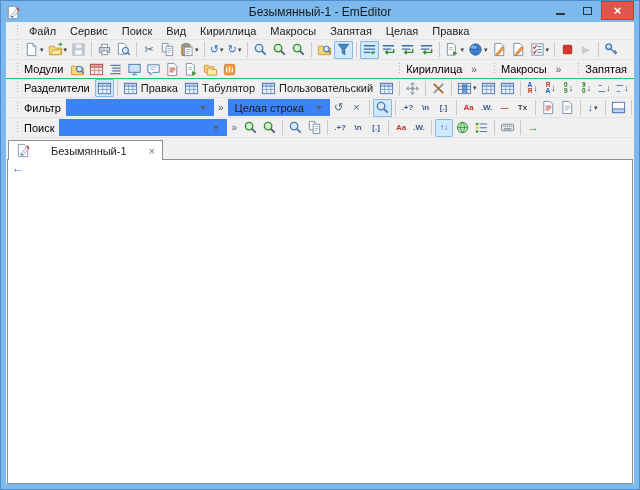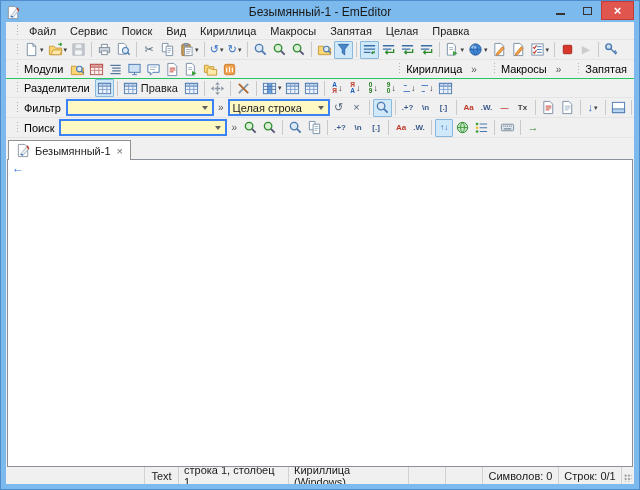--- a/index.html
+++ b/index.html
@@ -28,35 +28,35 @@
   .r-h19{height:19px;flex:0 0 19px}
   .r-h20{height:20px;flex:0 0 20px}
   .tbtn{height:18px;min-width:18px;display:inline-flex;align-items:center;justify-content:center;gap:1px;padding:0 1px;border:1px solid transparent;border-radius:1px;flex-shrink:0}
   .tbtn.on{background:#cfe8fa;border-color:#8ab8dc}
   .tbtn.dis{opacity:.45;filter:grayscale(60%)}
   .ic{width:15px;height:15px;flex-shrink:0}
   .dd{font-size:7px;color:#404040;margin-left:0}
   .tsep{width:1px;height:15px;background:#c9c9c9;margin:0 3px;flex-shrink:0}
   .tlbl{padding:0 5px 0 2px;color:#000;flex-shrink:0}
   .chevb{font-size:10px;color:#555;padding:0 4px;flex-shrink:0}
-  .combo{height:17px;background:#fef9c3;border:2px solid #3b82f6;display:inline-flex;align-items:center;justify-content:space-between;padding-left:3px;flex-shrink:0}
+  .combo{height:17px;background:#3b82f6;border:4px solid #3b82f6;display:inline-flex;align-items:center;justify-content:space-between;padding-left:3px;flex-shrink:0}
   .cval{overflow:hidden;text-overflow:ellipsis}
   .carr{width:14px;height:100%;display:flex;align-items:center;justify-content:center}
   .carr::after{content:"";border-left:3.5px solid transparent;border-right:3.5px solid transparent;border-top:4px solid #606060}
   .gtxt{font-size:11px;line-height:1}
   .c-blue{color:#2f6fc4}.c-steel{color:#55687c}.c-gray{color:#9aa3ab}.c-red{color:#c0392b}
   .c-green{color:#2e8b2e;font-weight:bold}
   .c-mini{color:#3a5a8c}.c-aa{color:#c0392b}.c-tx{color:#444}
   .small .gtxt{font-size:8px;font-weight:bold;letter-spacing:0}
   .stk{display:flex;flex-direction:column;font-size:6.5px;line-height:6.5px;font-weight:bold}
   .star{font-size:9px;color:#333;line-height:1}
   .ibtn-label{padding:0 2px}
   
   .tabrow{height:21px;flex:0 0 21px;display:flex;align-items:flex-end;background:#f0f0f0;padding-left:2px;position:relative;z-index:2}
-  .tab{display:flex;align-items:center;gap:4px;background:#fff;border:1px solid #919191;border-bottom:none;height:20px;padding:0 7px;position:relative;top:1px}
+  .tab{display:flex;align-items:center;gap:20px;background:#fff;border:1px solid #919191;border-bottom:none;height:20px;padding:0 7px;position:relative;top:1px}
   .tabclose{color:#707070;font-size:11px;margin-left:2px}
   
   .editorwrap{flex:1;padding:0 1px;display:flex;min-height:0}
   .editor{flex:1;background:#fff;border:1px solid #8a9099;position:relative}
   .eof{position:absolute;left:4px;top:1px;color:#2f7bd6;font-size:12px}
   
   .statusbar{height:17px;flex:0 0 17px;display:flex;align-items:stretch;background:#f0f0f0;font-size:11px}
   .scell{display:flex;align-items:center;justify-content:center;padding:0 5px;border-left:1px solid #d2d2d2;flex-shrink:0;overflow:hidden}
   .scell.first{border-left:none;justify-content:flex-start}
   .sgrip{width:13px;border-left:1px solid #d2d2d2;position:relative}
@@ -480,20 +480,32 @@
         <div class="tbtn">
           <svg class="ic">
             <use href="#grid"></use>
           </svg>
           <span class="ibtn-label">Правка</span>
         </div>
         <div class="tbtn">
           <svg class="ic">
             <use href="#grid"></use>
           </svg>
+          <span class="ibtn-label">Табулятор</span>
+        </div>
+        <div class="tbtn">
+          <svg class="ic">
+            <use href="#grid"></use>
+          </svg>
+          <span class="ibtn-label">Пользовательский</span>
+        </div>
+        <div class="tbtn">
+          <svg class="ic">
+            <use href="#grid"></use>
+          </svg>
         </div>
         <div class="tsep"></div>
         <div class="tbtn">
           <svg class="ic">
             <use href="#cross"></use>
           </svg>
         </div>
         <div class="tsep"></div>
         <div class="tbtn">
           <svg class="ic">
@@ -718,25 +730,14 @@
           </svg>
         <span>Безымянный-1</span>
         <span class="tabclose">×</span>
       </div>
     </div>
     <div class="editorwrap">
       <div class="editor">
         <span class="eof">←</span>
       </div>
     </div>
-    <div class="statusbar">
-        <div class="scell first" style="flex: 1 1 auto;"></div>
-        <div class="scell" style="width: 34px;">Text</div>
-        <div class="scell" style="width: 110px;">строка 1, столбец 1</div>
-        <div class="scell" style="width: 120px;">Кириллица (Windows)</div>
-        <div class="scell" style="width: 37px;"></div>
-        <div class="scell" style="width: 37px;"></div>
-        <div class="scell" style="width: 76px;">Символов: 0</div>
-        <div class="scell" style="width: 63px;">Строк: 0/1</div>
-        <div class="sgrip"></div>
-      </div>
   </div>
 </div>
 
 </body></html>

